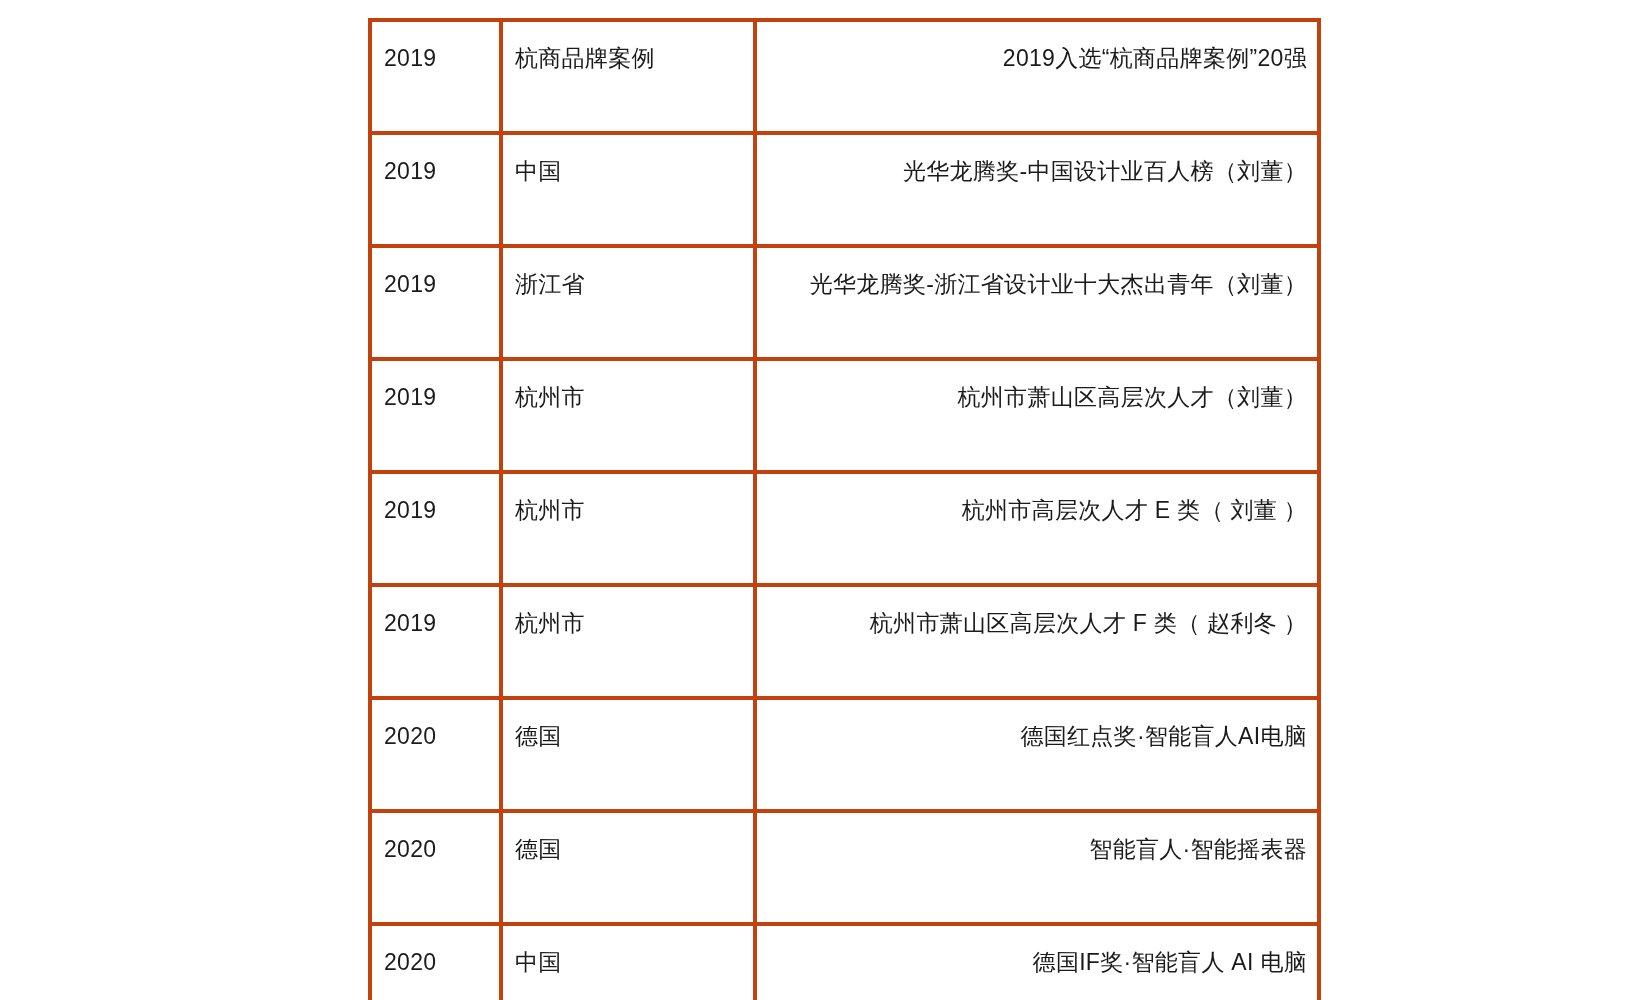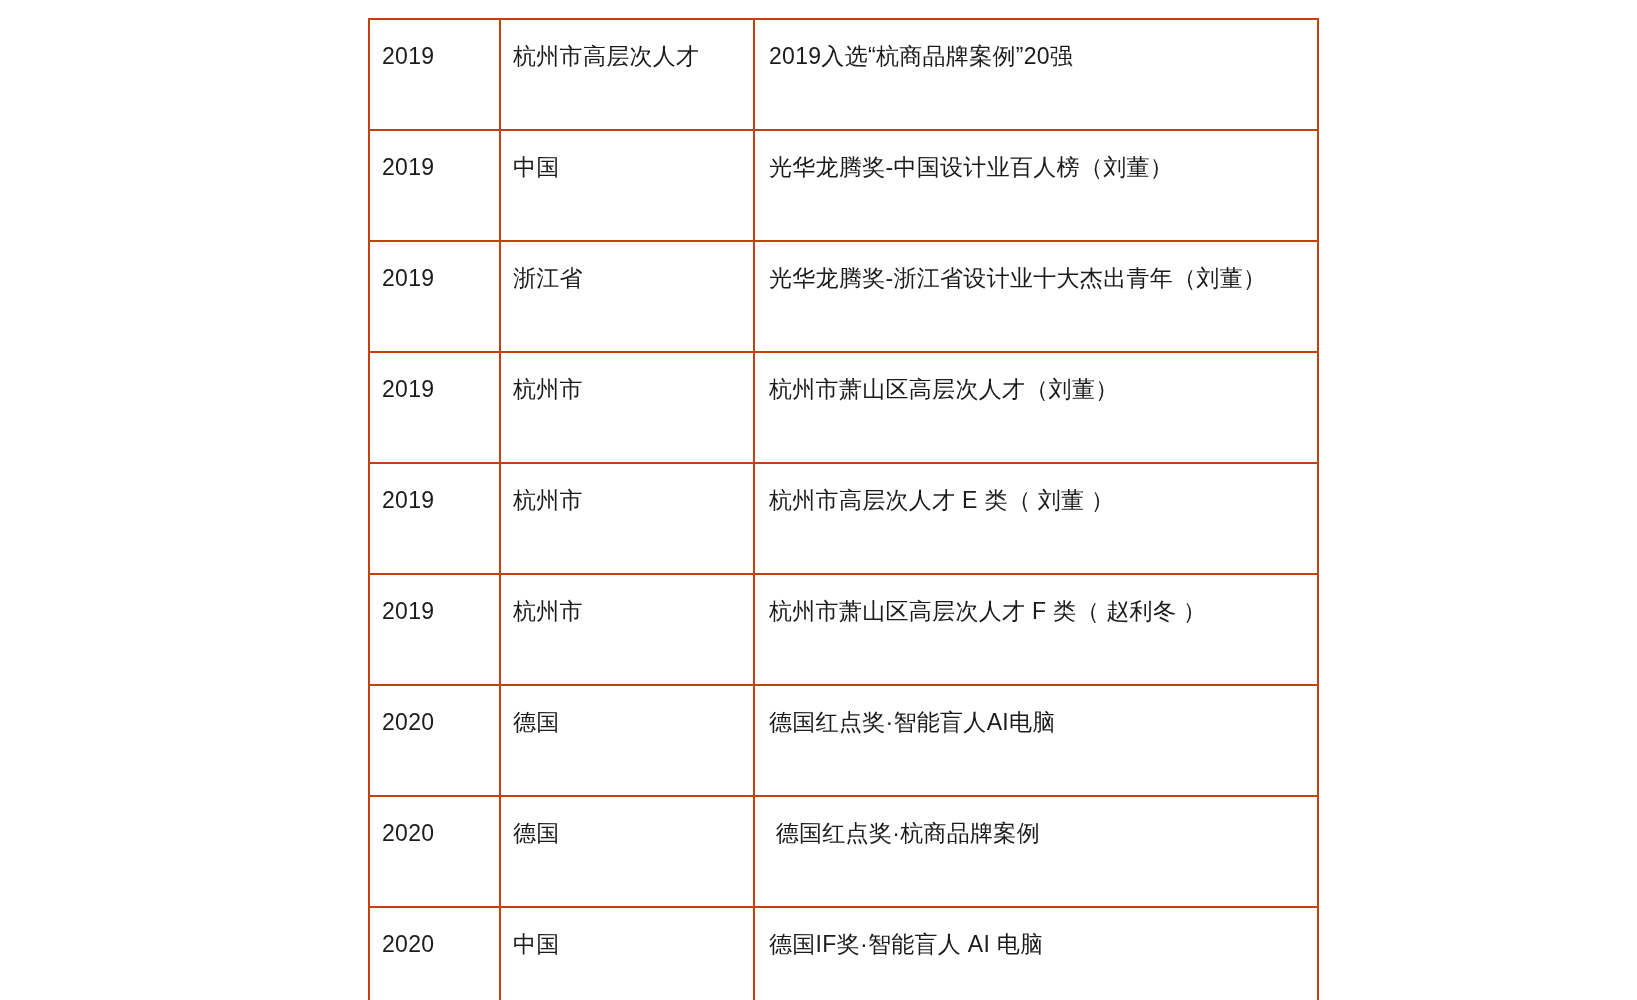--- a/index.html
+++ b/index.html
@@ -16,49 +16,49 @@
   }
   .awards-table {
     position: absolute;
     left: 368px;
     top: 18px;
     width: 949px;
     border-collapse: collapse;
     table-layout: fixed;
   }
   .awards-table td {
-    border: 2px solid #c2410c;
+    border: 4px solid #c2410c;
     vertical-align: top;
     height: 86px;
     padding: 23px 10px 0 12px;
     font-size: 23px;
     line-height: 27px;
     color: #1b1b1b;
     white-space: pre-wrap;
     overflow: hidden;
     letter-spacing: 0.3px;
   }
   .awards-table col.col-year   { width: 131px; }
   .awards-table col.col-issuer { width: 254px; }
   .awards-table col.col-award  { width: 564px; }
-  .awards-table td.c-award { padding-left: 14px; }
+  .awards-table td.c-award { padding-left: 14px; text-align: right; }
 </style>
 </head>
 <body>
 
 <table class="awards-table">
   <colgroup>
     <col class="col-year">
     <col class="col-issuer">
     <col class="col-award">
   </colgroup>
   <tbody>
     <tr>
       <td class="c-year">2019</td>
-      <td class="c-issuer">杭州市高层次人才</td>
+      <td class="c-issuer">杭商品牌案例</td>
       <td class="c-award">2019入选“杭商品牌案例”20强</td>
     </tr>
     <tr>
       <td class="c-year">2019</td>
       <td class="c-issuer">中国</td>
       <td class="c-award">光华龙腾奖-中国设计业百人榜（刘董）</td>
     </tr>
     <tr>
       <td class="c-year">2019</td>
       <td class="c-issuer">浙江省</td>
@@ -80,21 +80,21 @@
       <td class="c-award">杭州市萧山区高层次人才 F 类（ 赵利冬 ）</td>
     </tr>
     <tr>
       <td class="c-year">2020</td>
       <td class="c-issuer">德国</td>
       <td class="c-award">德国红点奖·智能盲人AI电脑</td>
     </tr>
     <tr>
       <td class="c-year">2020</td>
       <td class="c-issuer">德国</td>
-      <td class="c-award"> 德国红点奖·杭商品牌案例</td>
+      <td class="c-award"> 智能盲人·智能摇表器</td>
     </tr>
     <tr>
       <td class="c-year">2020</td>
       <td class="c-issuer">中国</td>
       <td class="c-award">德国IF奖·智能盲人 AI 电脑</td>
     </tr>
 
   </tbody>
 </table>
 

